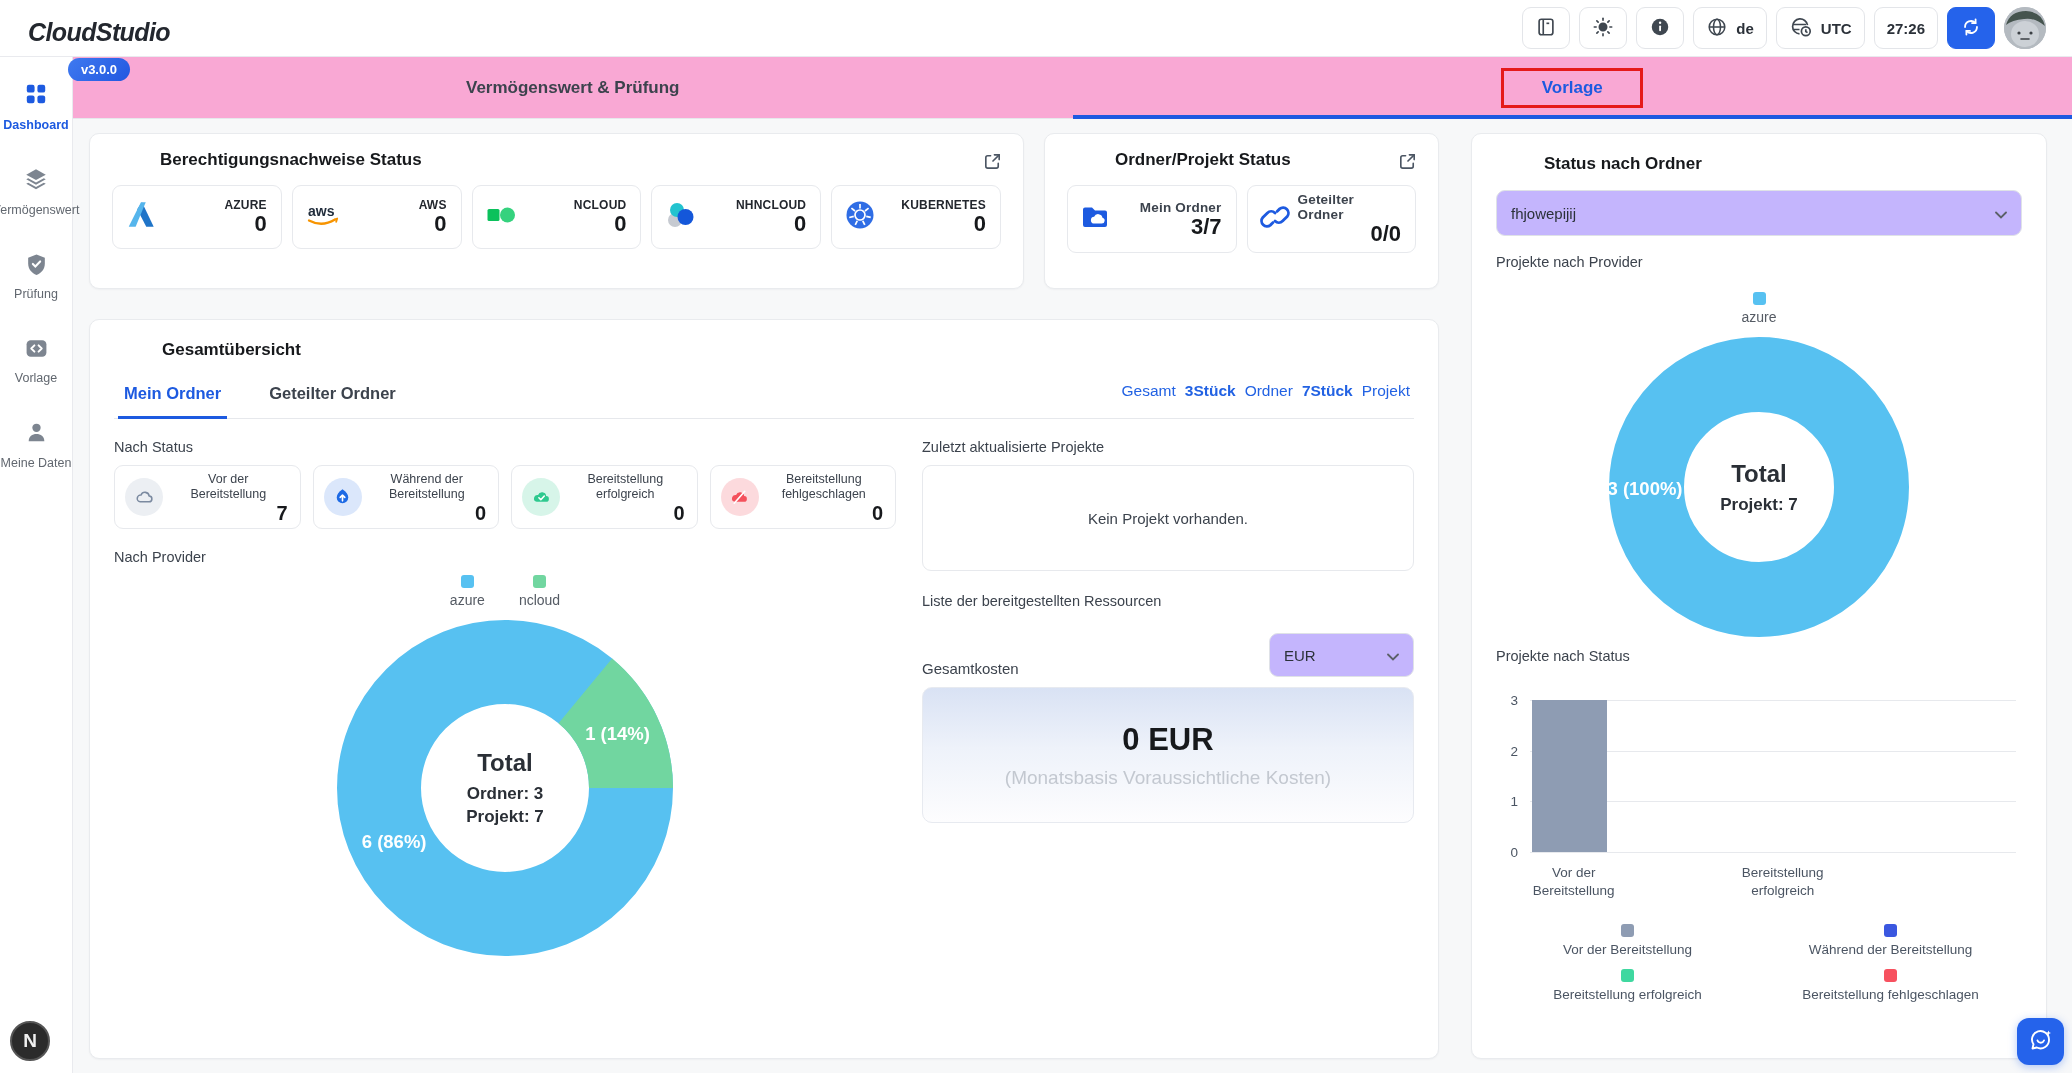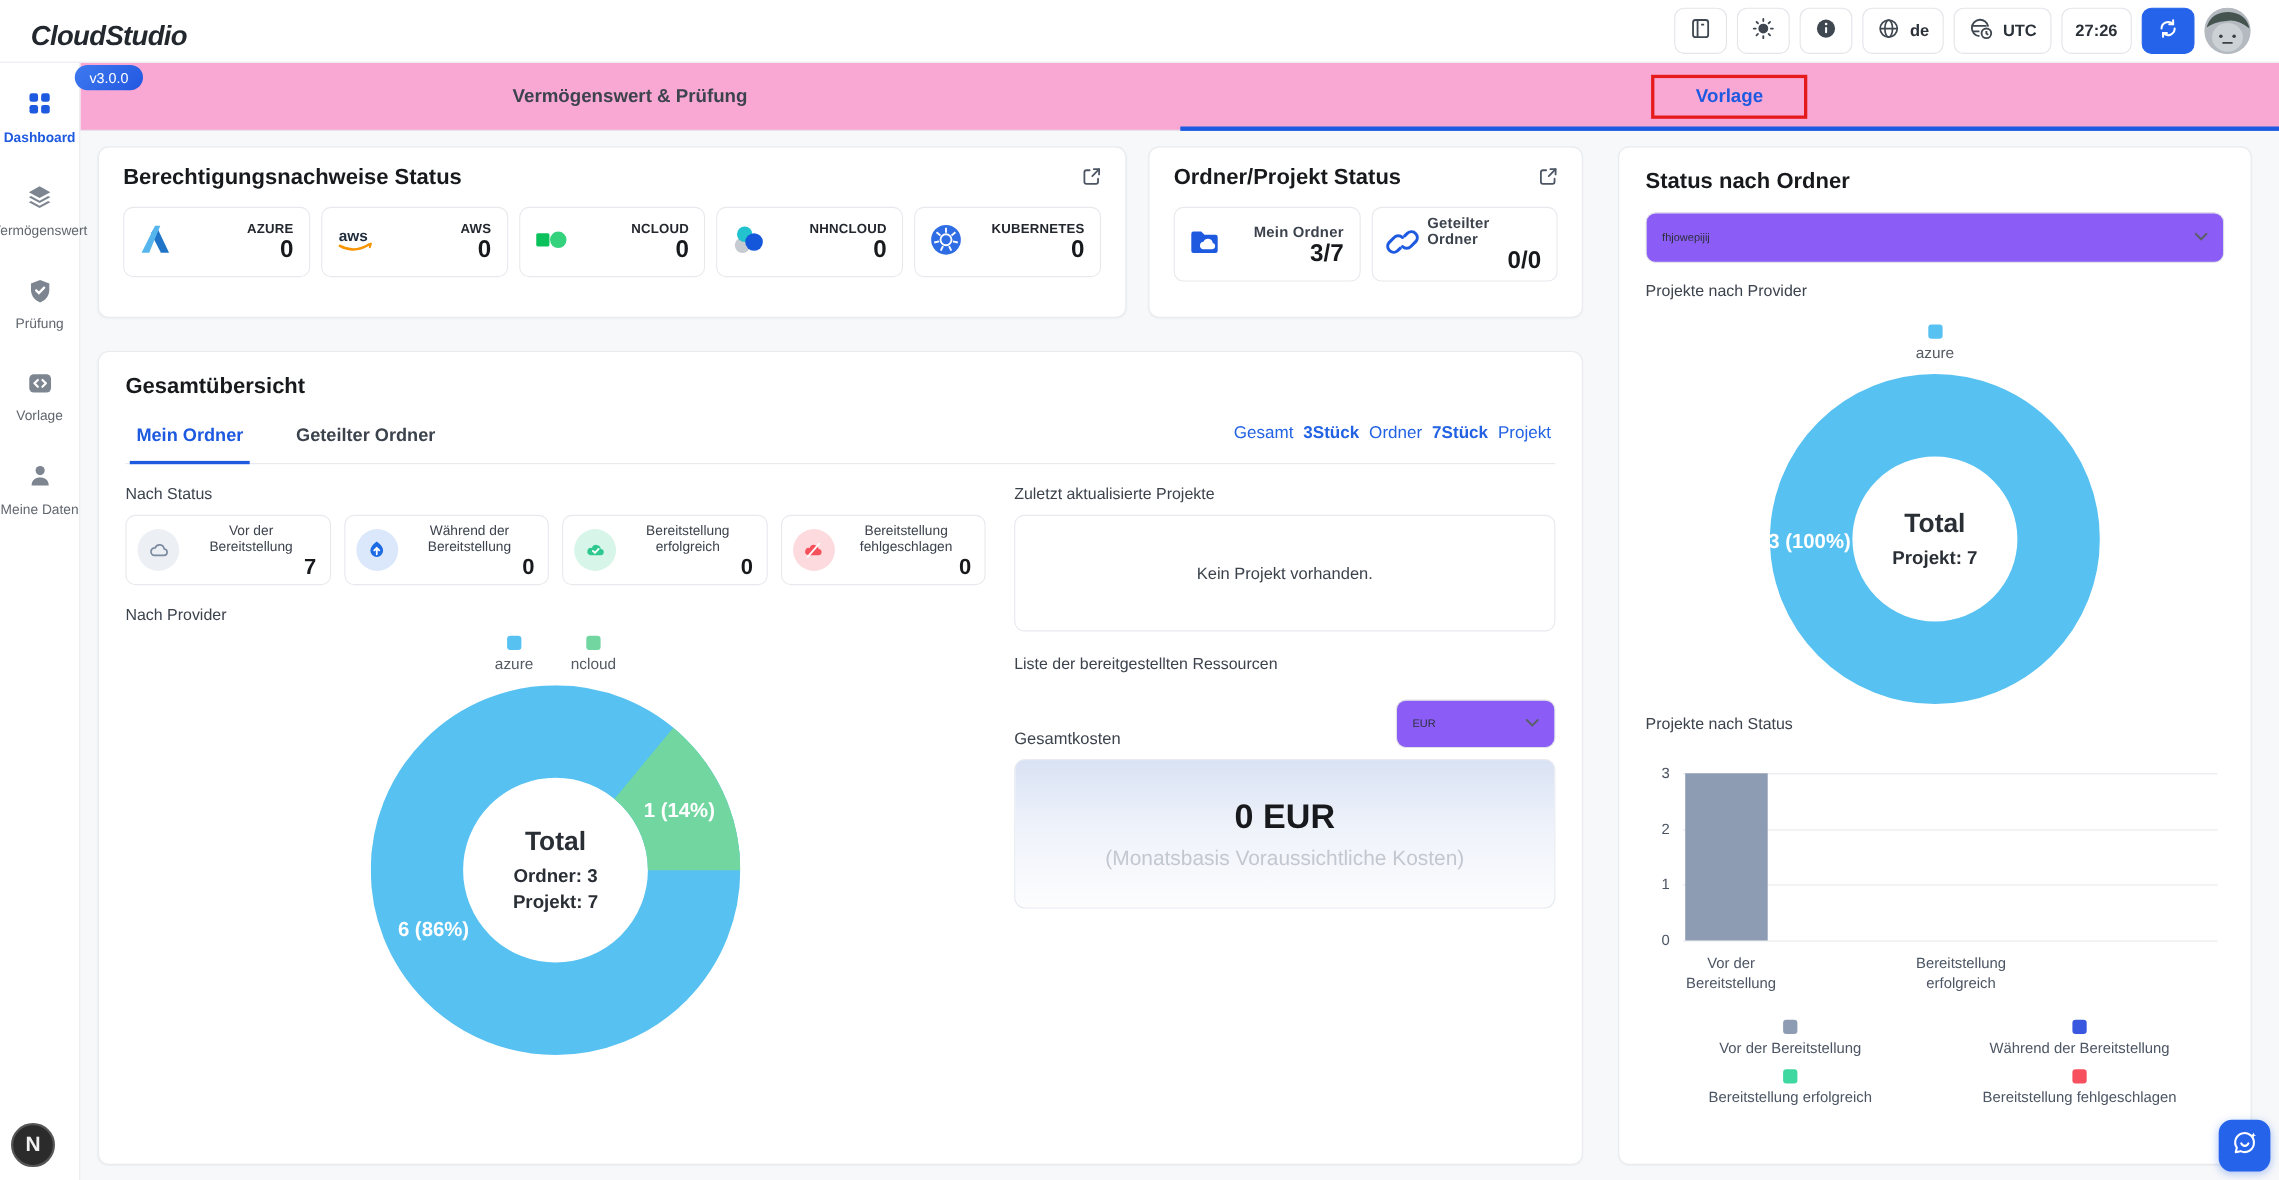--- a/index.html
+++ b/index.html
@@ -6,21 +6,21 @@
   body { font-family: "Liberation Sans", sans-serif; background: #ffffff; }
   #app { position: relative; width: 2072px; height: 1073px; background: #f7f8f9; overflow: hidden; }
 
   
   .topbar { position: absolute; top:0; left:0; right:0; height:57px; background:#fff;
             border-bottom:1px solid #e9eaee; display:flex; align-items:center;
             padding:0 26px 0 28px; z-index:6; }
   .brand { display:flex; align-items:center; gap:11px;flex-direction:column; }
   .brand-name { font-size:25px; font-weight:bold; font-style:italic; color:#23272e; letter-spacing:-0.6px; }
   .version-pill { background:linear-gradient(135deg,#3f7af0,#2257e0); color:#fff; font-size:13px;
-                  font-weight:normal; padding:4px 13px; border-radius:999px; }
+                  font-weight:bold; padding:4px 13px; border-radius:999px; }
   .topbar-right { margin-left:auto; display:flex; align-items:center; gap:9px; }
   .tb-btn { height:42px; min-width:47px; border:1px solid #e3e5e9; border-radius:9px; background:#fff;
             display:flex; align-items:center; justify-content:center; gap:8px; padding:0 12px;
             font-size:15px; color:#2b3139; font-weight:600; cursor:pointer; }
   .tb-btn.primary { background:#2563eb; border-color:#2563eb; }
   .avatar { width:42px; height:42px; border-radius:50%; overflow:hidden; flex:0 0 auto; cursor:pointer;
             background:#b9bec5; }
 
   
   .sidebar { position:absolute; top:57px; left:0; bottom:0; width:73px; background:#fff;
@@ -38,21 +38,21 @@
   .page-tab { flex:1; display:flex; align-items:center; justify-content:center; font-size:17px;
               font-weight:600; color:#3c434d; position:relative; cursor:pointer; }
   .page-tab.active { color:#1d5ae0; }
   .page-tab.active::after { content:""; position:absolute; left:0; right:0; bottom:-1px; height:4px; background:#1d5ae0; }
   .annotation-box { position:absolute; width:142px; height:40px; border:3px solid #e51a1a;
                     left:50%; top:50%; transform:translate(-50%,-50%); pointer-events:none; }
 
   .content { position:absolute; left:0; top:62px; right:0; bottom:0; padding:14px 26px 14px 16px;
              display:grid; grid-template-columns:1350px 576px; grid-template-rows:156px auto; gap:30px 32px; }
   .card { background:#fff; border:1px solid #e9ebee; border-radius:10px; box-shadow:0 1px 2px rgba(16,24,40,.04); }
-  .card-title { font-size:20px; font-weight:bold; color:#17191c; }
+  .card-title { font-size:17px; font-weight:bold; color:#17191c;margin-left:48px; }
   .extlink-btn { position:absolute; top:13px; right:15px; width:32px; height:32px; display:flex;
                  align-items:center; justify-content:center; cursor:pointer; border-radius:6px; }
 
   .row1 { grid-column:1; grid-row:1; display:flex; gap:20px; }
   .card-credentials { width:935px; padding:16px 22px; position:relative; }
   .card-folders { flex:1; padding:16px 22px; position:relative; }
   .card-overview { grid-column:1; grid-row:2; padding:20px 24px; }
   .card-status-folder { grid-column:2; grid-row:1 / span 2; padding:20px 24px; }
 
   
@@ -103,22 +103,22 @@
   .d-center { position:absolute; inset:0; display:flex; flex-direction:column; align-items:center; justify-content:center; gap:3px; }
   .d-center .t { font-size:24px; font-weight:bold; color:#2a2f36; margin-bottom:4px; }
   .d-center .l { font-size:17px; font-weight:bold; color:#2a2f36; }
 
   .empty-box { border:1px solid #e7e9ed; border-radius:9px; background:#fff; display:flex;
                align-items:center; justify-content:center; font-size:15px; color:#3c434d; }
   .box-projects { height:106px; margin-bottom:22px; }
   .box-resources { height:120px; }
   .cost-row { display:flex; align-items:flex-end; justify-content:space-between; margin-top:24px; }
   .cost-label { font-size:15px; color:#3c434d; }
-  .select { border:1px solid #dfe2e7; border-radius:9px; background:#8b5cf6; display:flex; align-items:center;
-            justify-content:space-between; padding:0 14px; font-size:10px; color:#2b3139; cursor:pointer; }
+  .select { border:1px solid #dfe2e7; border-radius:9px; background:#c4b5fd; display:flex; align-items:center;
+            justify-content:space-between; padding:0 14px; font-size:15px; color:#2b3139; cursor:pointer; }
   .cost-select { width:145px; height:44px; }
   .cost-box { margin-top:10px; height:136px; border-radius:10px; border:1px solid #e7eaf0;
               background:linear-gradient(180deg,#d9e2f4 0%, #eef2fa 45%, #fdfdfe 100%);
               display:flex; flex-direction:column; align-items:center; justify-content:center; gap:9px; }
   .cost-amount { font-size:31px; font-weight:bold; color:#17191c; }
   .cost-note { font-size:19px; color:#c3c8d0; }
 
   
   .folder-select { margin-top:16px; height:46px; }
   .sb-label { font-size:14.5px; color:#3c434d; margin-top:18px; }

